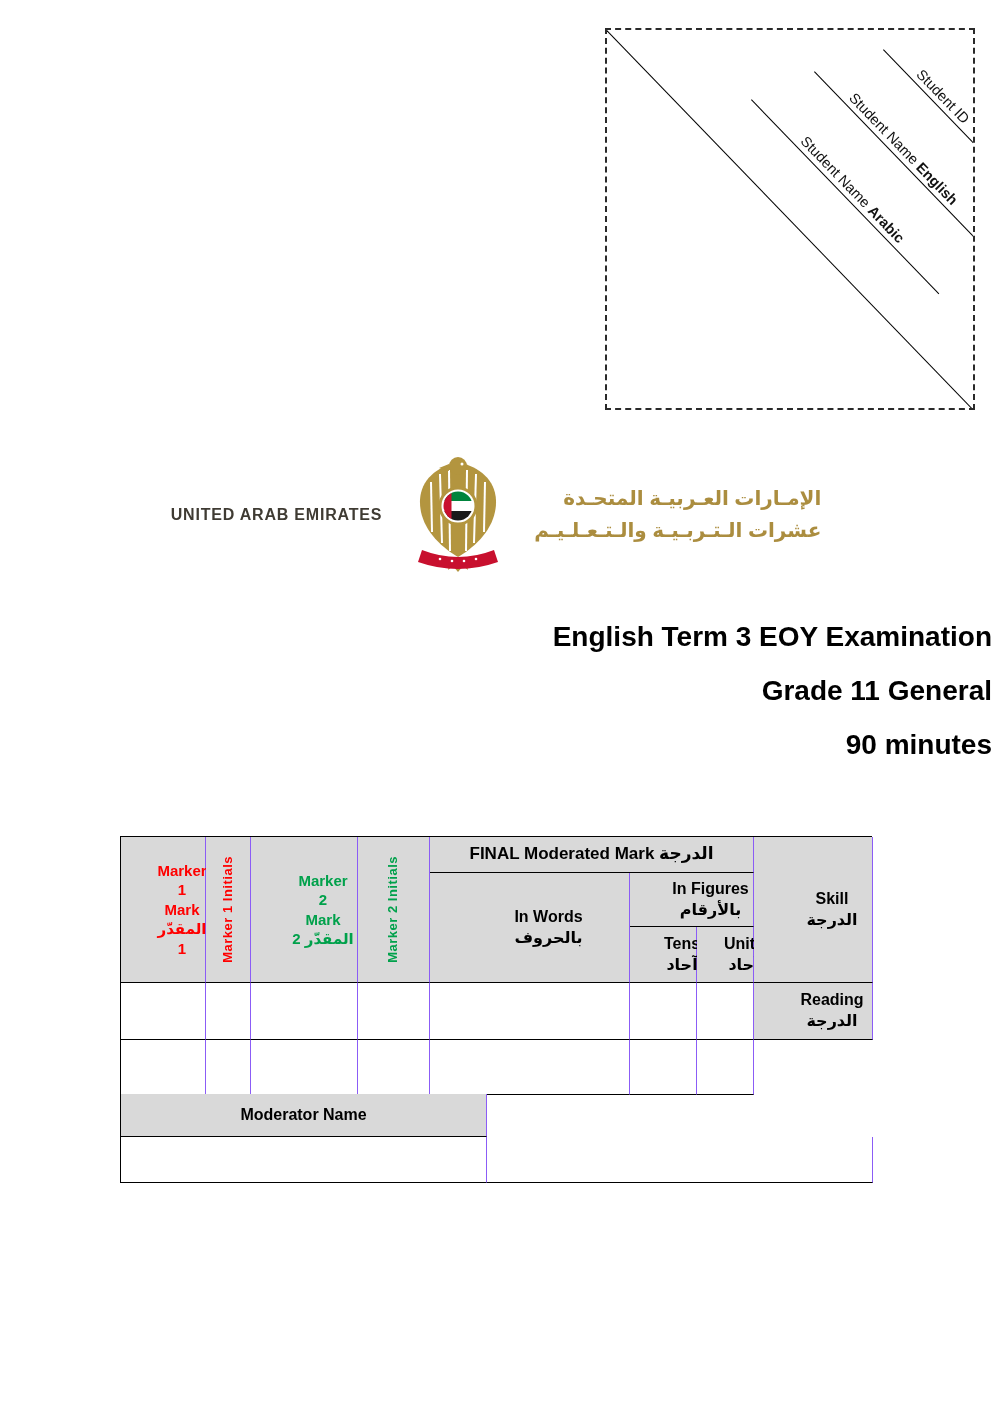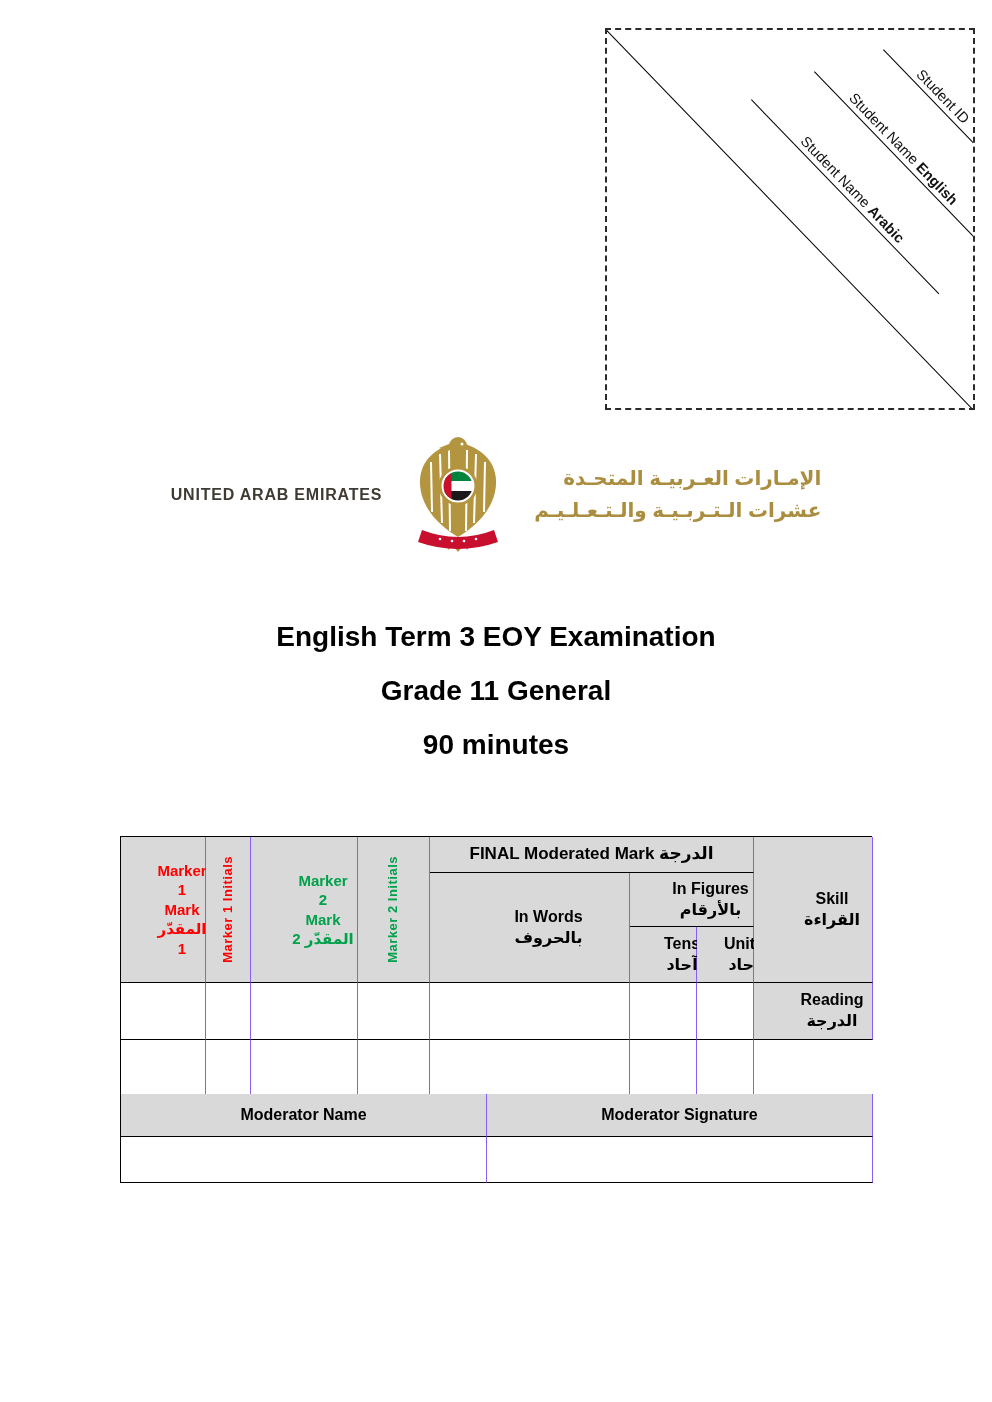--- a/index.html
+++ b/index.html
@@ -16,29 +16,29 @@
                 transform-origin:left bottom; transform:rotate(46deg);
                 border-bottom:1.4px solid #000; font-size:14.5px; white-space:nowrap;
                 padding-bottom:2px; color:#111; }
   .diag-field b { margin-left:4px; }
   .diag-field b:empty { margin:0; }
   .f-id { left:276px; top:-6px; width:150px; height:26px; }
   .f-en { left:207px; top:16px; width:235px; height:26px; }
   .f-ar { left:144px; top:44px; width:270px; height:26px; }
 
   
-  .logo-row { position:absolute; top:432px; left:0; width:100%; display:flex;
+  .logo-row { position:absolute; top:452px; left:0; width:100%; display:flex;
               justify-content:center; align-items:center; gap:24px; }
   .ministry-en { text-align:right; font-weight:bold; font-size:16px; line-height:27px;
                  letter-spacing:0.8px; color:#3f3b33; }
   .ministry-ar { text-align:right; font-weight:bold; font-size:20px; line-height:32px;
                  color:#ab8d3f; direction:rtl; }
 
   
-  .titles { position:absolute; top:610px; left:0; width:100%; text-align:center;
+  .titles { position:absolute; top:610px; left:0; width:100%; text-align:right;
             font-weight:bold; font-size:28px; line-height:54px; color:#000; }
 
   
   .mtable { position:absolute; left:120px; top:836px; width:752px; display:grid;
             grid-template-columns:85px 45px 107px 72px 200px 67px 57px 119px;
             grid-template-rows:36px 54px 56px 57px 55px;
             border-left:1px solid #000; border-top:1px solid #000; }
   .mod-table { position:absolute; left:120px; top:1094px; width:752px; display:grid;
             grid-template-columns:366px 386px; grid-template-rows:43px 46px;
             border-left:1px solid #000; }
@@ -142,21 +142,21 @@
     <div class="cell hdr fs17" style="grid-area:1/5/2/8">FINAL Moderated Mark الدرجة</div>
     <div class="cell hdr pre fs16" style="grid-area:2/5/4/6">In Words
 بالحروف</div>
     <div class="cell hdr pre fs16" style="grid-area:2/6/3/8">In Figures
 بالأرقام</div>
     <div class="cell hdr pre fs16" style="grid-area:3/6">Tens
 آحاد</div>
     <div class="cell hdr pre fs16" style="grid-area:3/7">Units
 آحاد</div>
     <div class="cell hdr pre fs16" style="grid-area:1/8/4/9">Skill
-القراءة</div>
+الدرجة</div>
 
     <div class="cell" style="grid-area:4/1"></div>
     <div class="cell" style="grid-area:4/2"></div>
     <div class="cell" style="grid-area:4/3"></div>
     <div class="cell" style="grid-area:4/4"></div>
     <div class="cell" style="grid-area:4/5"></div>
     <div class="cell" style="grid-area:4/6"></div>
     <div class="cell" style="grid-area:4/7"></div>
     <div class="cell hdr pre fs16" style="grid-area:4/8">Reading
 الدرجة</div>
@@ -165,18 +165,17 @@
     <div class="cell" style="grid-area:5/2"></div>
     <div class="cell" style="grid-area:5/3"></div>
     <div class="cell" style="grid-area:5/4"></div>
     <div class="cell" style="grid-area:5/5"></div>
     <div class="cell" style="grid-area:5/6"></div>
     <div class="cell" style="grid-area:5/7"></div>
   </div>
 
   <div class="mod-table">
     <div class="cell hdr fs16" style="grid-area:1/1">Moderator Name</div>
-    <div class="cell hdr fs16" style="grid-area:1/2">Moderator Signature</div>
     <div class="cell" style="grid-area:2/1"></div>
     <div class="cell" style="grid-area:2/2"></div>
   </div>
 
 </div>
 
 </body></html>

